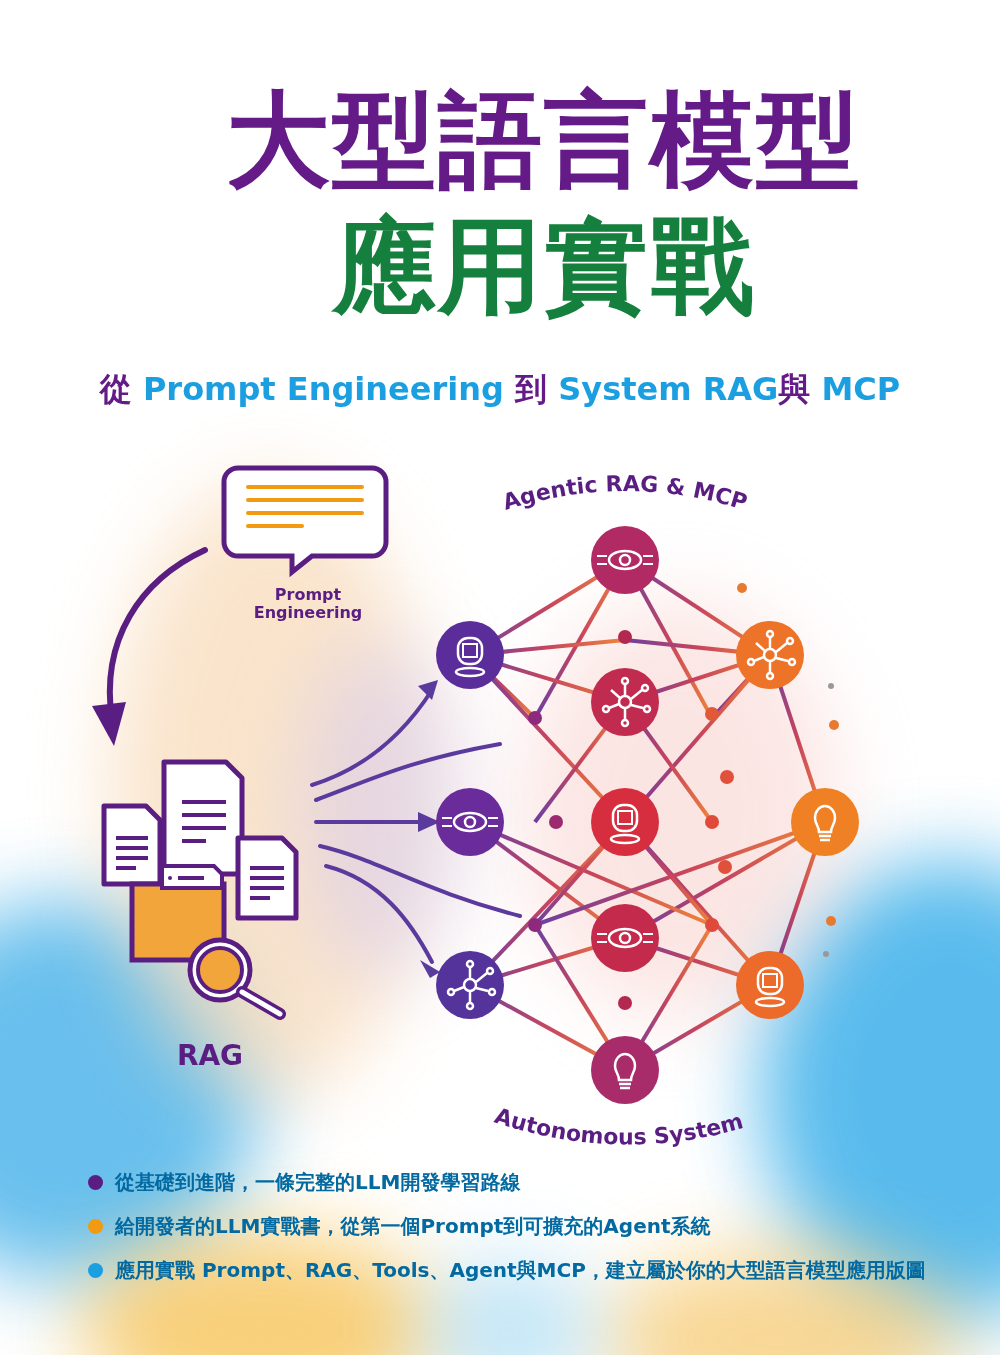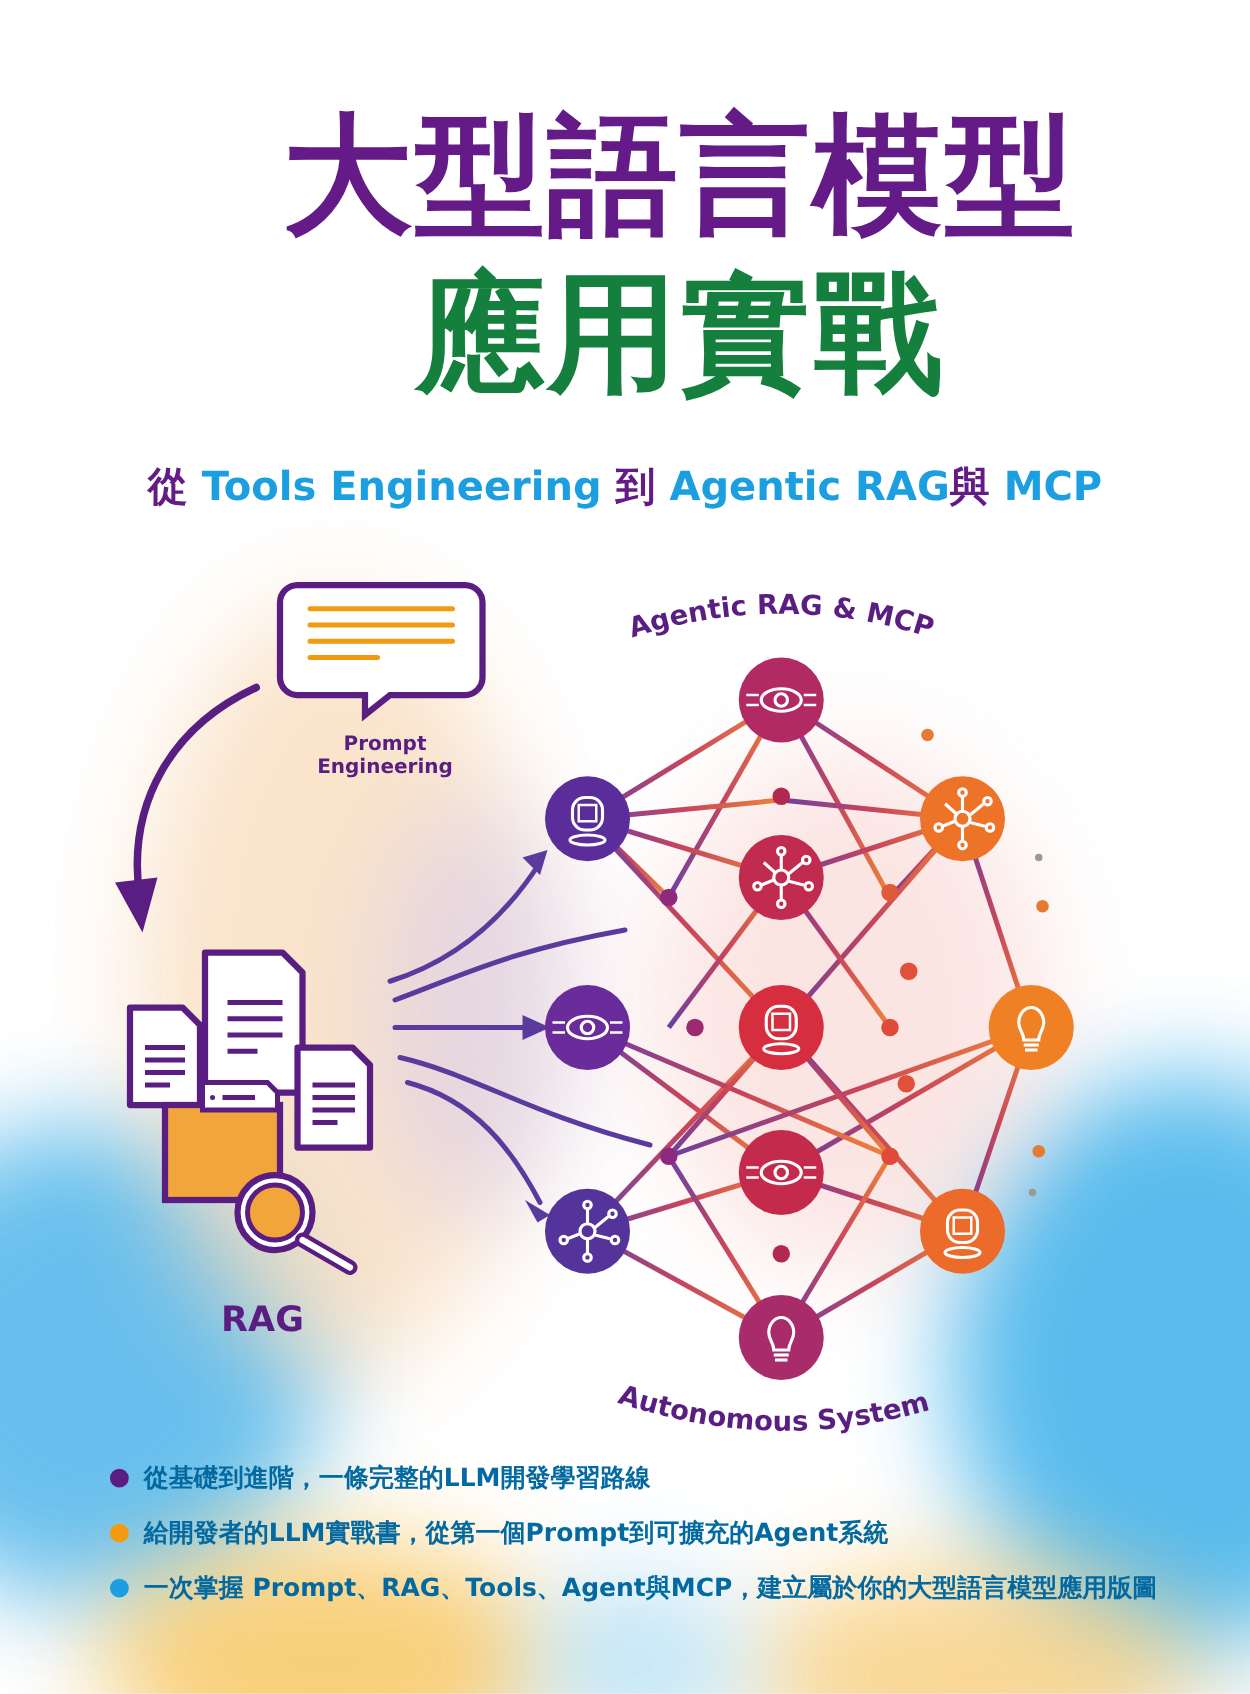--- a/index.html
+++ b/index.html
@@ -49,23 +49,23 @@
   <div class="blob" style="left:110px;top:480px;width:320px;height:620px;background:#F8D9B6;opacity:.7;"></div>
   <div class="blob" style="left:300px;top:640px;width:160px;height:340px;background:#D8CCEC;opacity:.6;"></div>
   <div class="blob" style="left:520px;top:600px;width:320px;height:420px;background:#F6C7C2;opacity:.45;"></div>
 </div>
 
 <div class="title1">大型語言模型</div>
 <div class="title2">應用實戰</div>
 
 <div class="subtitle">
   <span class="cjk">從</span>
-  <span class="en">Tools Engineering</span>
+  <span class="en">Prompt Engineering</span>
   <span class="cjk">到</span>
-  <span class="en">Agentic RAG</span><span class="cjk">與</span>
+  <span class="en">System RAG</span><span class="cjk">與</span>
   <span class="en">MCP</span>
 </div>
 
 <svg class="diagram" width="1000" height="1355" viewBox="0 0 1000 1355">
   <defs>
     <linearGradient id="netGrad" x1="0" y1="0" x2="1" y2="0">
       <stop offset="0" stop-color="#5B2D9A"></stop>
       <stop offset="0.5" stop-color="#C2324E"></stop>
       <stop offset="1" stop-color="#EE7A28"></stop>
     </linearGradient>
@@ -314,15 +314,15 @@
   <div class="bullet">
     <span class="dot" style="background:#5A1E82"></span>
     <span>從基礎到進階，一條完整的LLM開發學習路線</span>
   </div>
   <div class="bullet">
     <span class="dot" style="background:#F29A12"></span>
     <span>給開發者的LLM實戰書，從第一個Prompt到可擴充的Agent系統</span>
   </div>
   <div class="bullet">
     <span class="dot" style="background:#1C9FE0"></span>
-    <span>一次掌握 Prompt、RAG、Tools、Agent與MCP，建立屬於你的大型語言模型應用版圖</span>
+    <span>應用實戰 Prompt、RAG、Tools、Agent與MCP，建立屬於你的大型語言模型應用版圖</span>
   </div>
 </div>
 
 </body></html>

